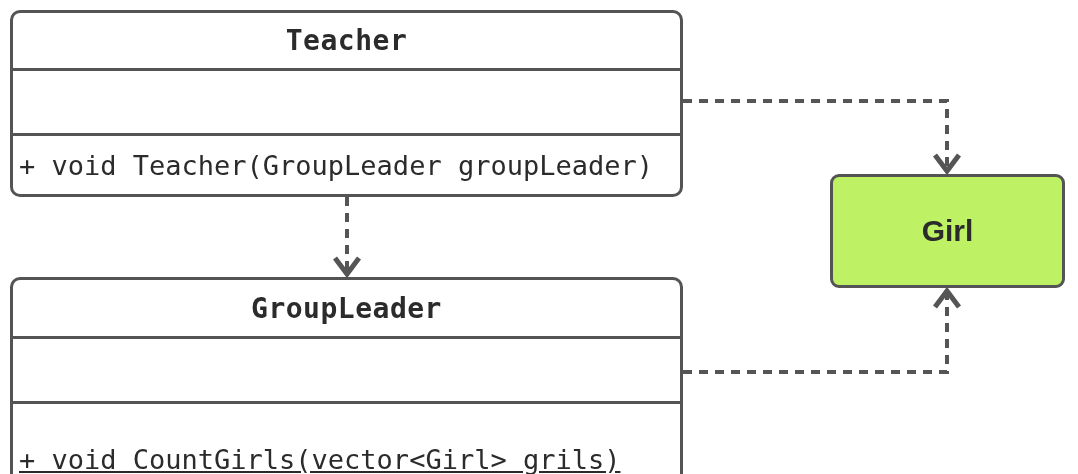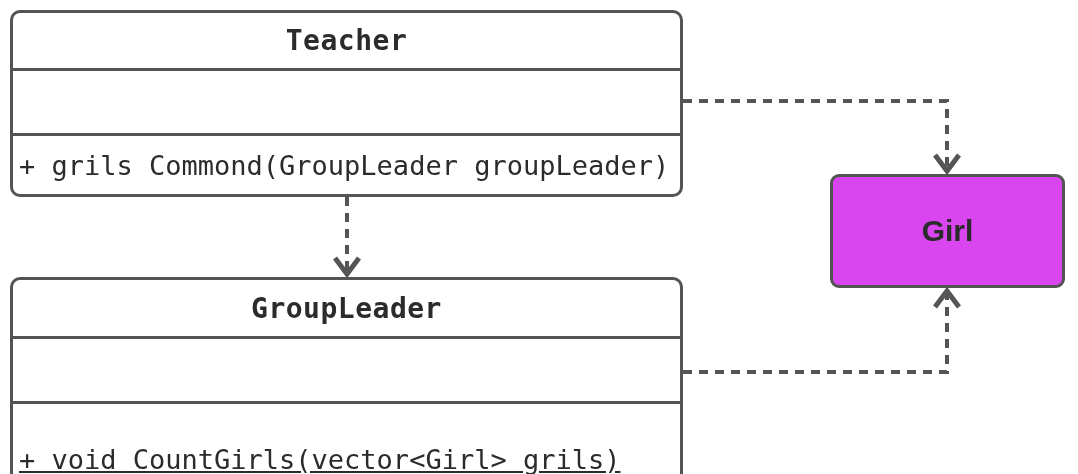--- a/index.html
+++ b/index.html
@@ -60,21 +60,21 @@
 
   #girl-box {
     position: absolute;
     left: 830px;
     top: 174px;
     width: 235px;
     height: 114px;
     box-sizing: border-box;
     border: 3px solid #545454;
     border-radius: 9px;
-    background: #d946ef;
+    background: #bef264;
     display: flex;
     align-items: center;
     justify-content: center;
     font-family: "Liberation Sans", sans-serif;
     font-weight: bold;
     font-size: 30px;
     color: #2b2b2b;
   }
   svg.arrows {
     position: absolute;
@@ -98,21 +98,21 @@
   }
 </style>
 </head>
 <body>
 
 <div class="canvas">
 
   <div class="class-box" id="teacher-box">
     <div class="c-title">Teacher</div>
     <div class="c-attrs"></div>
-    <div class="c-methods">+ grils Commond(GroupLeader groupLeader)</div>
+    <div class="c-methods">+ void Teacher(GroupLeader groupLeader)</div>
   </div>
 
   <div class="class-box" id="groupleader-box">
     <div class="c-title">GroupLeader</div>
     <div class="c-attrs"></div>
     <div class="c-methods">+ void CountGirls(vector&lt;Girl&gt; grils)</div>
   </div>
 
   <div id="girl-box">Girl</div>
 

